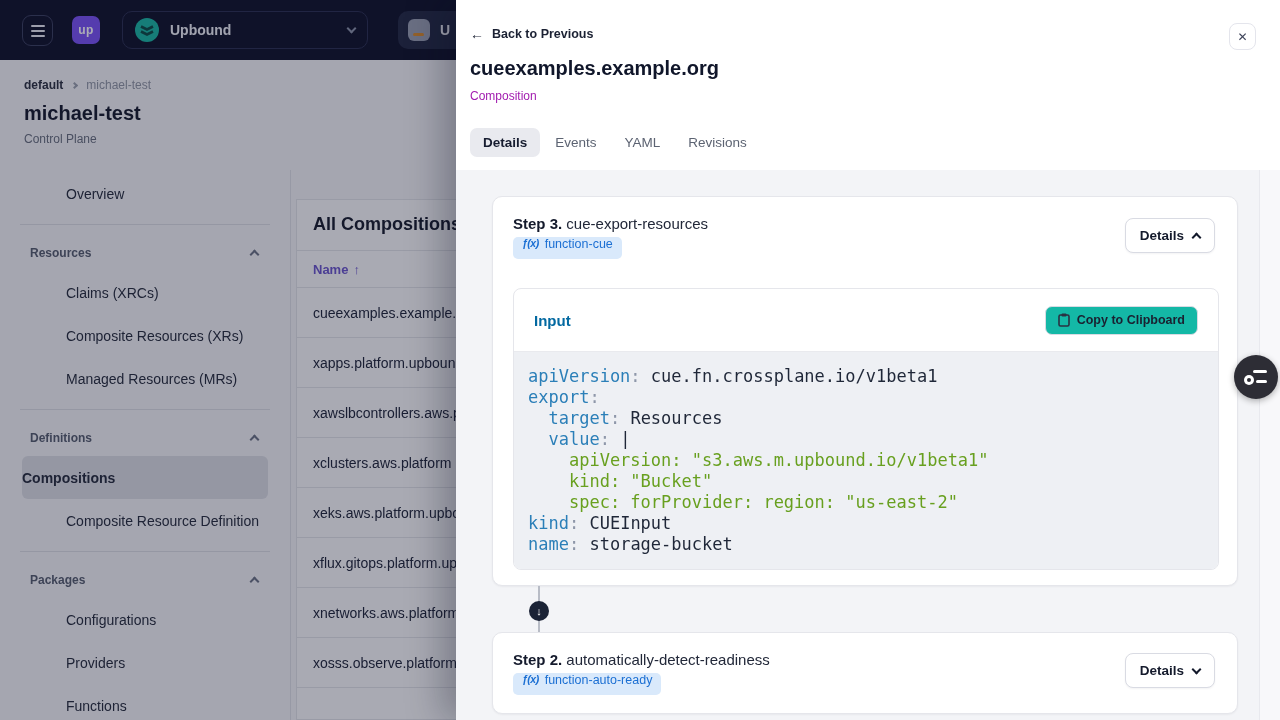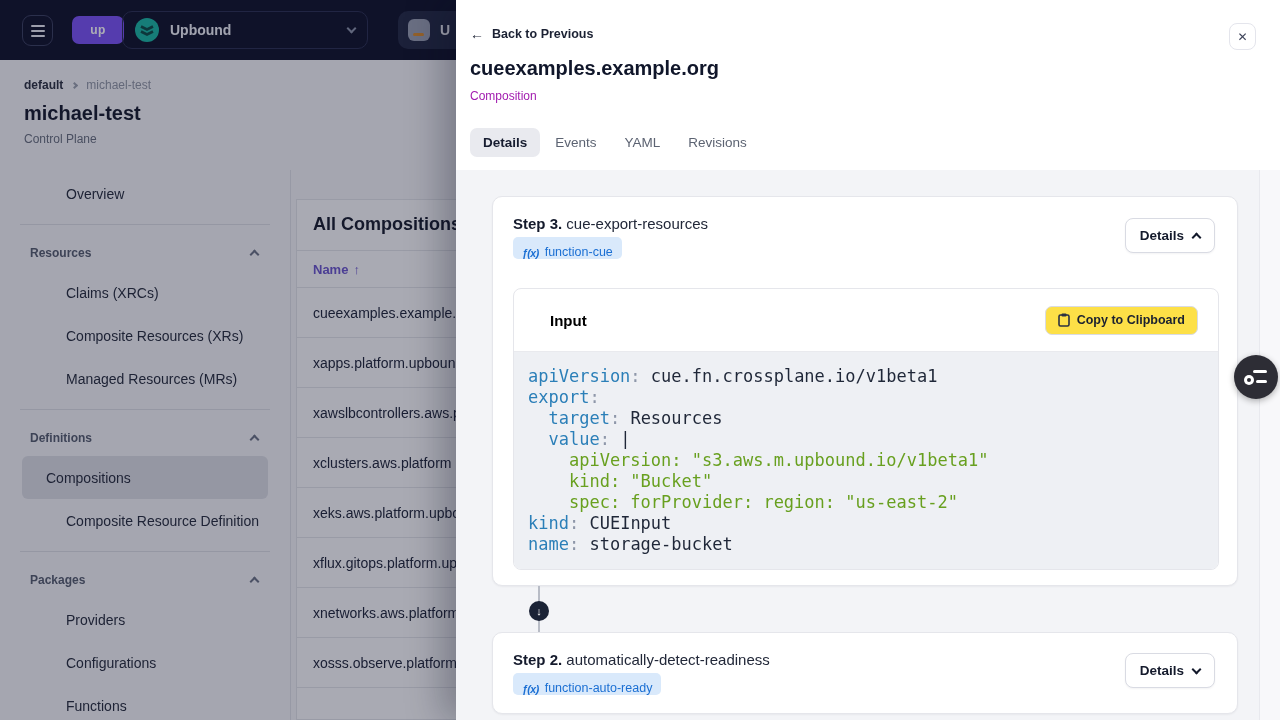--- a/index.html
+++ b/index.html
@@ -7,21 +7,21 @@
   body {
     position:relative; overflow:hidden; background:#f4f4f7;
     font-family:"Liberation Sans", sans-serif;
     -webkit-font-smoothing:antialiased;
   }
   
   .backdrop { position:absolute; inset:0; z-index:0; }
   .topbar { position:absolute; left:0; top:0; width:1280px; height:60px; background:#0e1128; }
   .hamburger { position:absolute; left:22px; top:15px; width:31px; height:31px; border:1.5px solid #3a3f5e; border-radius:9px; display:flex; flex-direction:column; justify-content:center; gap:3px; align-items:center; cursor:pointer; }
   .hamburger i { display:block; width:14px; height:2px; background:#e8eaf2; border-radius:1px; }
-  .logo { position:absolute; left:72px; top:16px; width:52px; height:28px; background:#7a52f4; border-radius:7px; color:#fff; font-weight:bold; font-size:12px; display:flex; align-items:center; justify-content:center; letter-spacing:.3px; }
+  .logo { position:absolute; left:72px; top:16px; width:28px; height:28px; background:#7a52f4; border-radius:7px; color:#fff; font-weight:bold; font-size:12px; display:flex; align-items:center; justify-content:center; letter-spacing:.3px; }
   .org-select { position:absolute; left:122px; top:11px; width:246px; height:38px; border:1.5px solid #2a2f50; border-radius:10px; display:flex; align-items:center; padding:0 12px; gap:11px; cursor:pointer; }
   .org-select .label { color:#eef0f6; font-size:14px; font-weight:bold; flex:1; }
   .chev { display:inline-block; width:7px; height:7px; border-right:2px solid currentColor; border-bottom:2px solid currentColor; }
   .chev.down { transform:rotate(45deg); margin-top:-3px; }
   .chev.up { transform:rotate(-135deg); margin-top:4px; }
   .chev.right { transform:rotate(-45deg); width:5px; height:5px; }
   .org-select .chev { color:#8b92a8; }
   .ctp-pill { position:absolute; left:398px; top:11px; width:130px; height:38px; background:#232843; border-radius:10px; display:flex; align-items:center; padding:0 10px; gap:10px; cursor:pointer; }
   .ctp-pill .sq { width:22px; height:22px; border-radius:6px; background:#9aa0b2; position:relative; }
   .ctp-pill .sq::after { content:""; position:absolute; left:5px; bottom:5px; width:11px; height:3px; border-radius:2px; background:#d98a2b; }
@@ -30,21 +30,21 @@
   .page-head { position:absolute; left:24px; top:78px; }
   .crumbs { display:flex; align-items:center; gap:9px; font-size:12px; }
   .crumb-a { color:#2b3040; font-weight:bold; cursor:pointer; }
   .crumb-b { color:#8f95a3; }
   .crumbs .chev { color:#9aa0ad; }
   .ph-title { margin-top:10px; font-size:20px; font-weight:800; color:#15192b; }
   .ph-sub { margin-top:7px; font-size:12px; color:#676e7d; }
 
   .sidebar { position:absolute; left:0; top:172px; width:290px; }
   .sb-item { height:43px; display:flex; align-items:center; padding-left:30px; font-size:14px; color:#262c3c; cursor:pointer;margin-left:36px; }
-  .sb-item.active { background:#dcdde4; border-radius:6px; margin:0 22px; padding-left:24px; font-weight:normal; }
+  .sb-item.active { background:#dcdde4; border-radius:6px; margin:0 22px; padding-left:0; font-weight:bold; }
   .sb-section { height:37px; display:flex; align-items:center; padding:0 32px 0 30px; font-size:12px; font-weight:bold; color:#555c6e; cursor:pointer; }
   .sb-section span { flex:1; }
   .sb-section .chev { color:#6b7284; }
   .sb-divider { height:1px; background:#dcdde3; margin:9px 20px; }
   .v-divider { position:absolute; left:290px; top:170px; width:1px; height:550px; background:#dfe0e6; }
 
   .main-card { position:absolute; left:296px; top:199px; width:420px; height:521px; background:#fbfbfc; border:1px solid #e2e3e8; border-right:none; }
   .main-title { padding:14px 0 0 16px; font-size:18px; font-weight:800; color:#161b2c; white-space:nowrap; }
   .tbl-head { margin-top:15px; height:38px; border-top:1px solid #e2e3e8; border-bottom:1px solid #e2e3e8; display:flex; align-items:center; padding-left:16px; font-size:13px; font-weight:bold; color:#6a55cc; gap:5px; cursor:pointer; }
   .tbl-row { height:50px; display:flex; align-items:center; padding-left:16px; font-size:14px; color:#20263a; border-bottom:1px solid #e2e3e8; white-space:nowrap; cursor:pointer; }
@@ -63,29 +63,29 @@
   .tab.active { background:#e9eaef; color:#171d30; font-weight:bold; }
 
   .dw-content { position:absolute; left:0; top:170px; width:824px; height:550px; background:#f3f4f7; }
   .scroll-gutter { position:absolute; right:0; top:0; width:21px; height:550px; background:#f8f8fa; border-left:1px solid #e8e9ee; }
 
   .step-card { position:absolute; left:36px; width:746px; background:#fff; border:1px solid #e5e6eb; border-radius:10px; box-shadow:0 1px 2px rgba(16,24,40,.05); }
   .step-card.one { top:26px; height:390px; }
   .step-card.two { top:462px; height:82px; }
   .step-title { position:absolute; left:20px; top:18px; font-size:15px; color:#222839; }
   .step-title b { color:#141a2c; font-weight:800; }
-  .fn-badge { position:absolute; left:20px; top:40px; height:22px; display:inline-flex; align-items:flex-end; gap:6px; background:#d9e9fb; border-radius:5px; padding:0 9px; color:#1b6fd3; font-size:12.5px; }
+  .fn-badge { position:absolute; left:20px; top:40px; height:22px; display:inline-flex; align-items:flex-start; gap:6px; background:#d9e9fb; border-radius:5px; padding:0 9px; color:#1b6fd3; font-size:12.5px; }
   .fn-badge .fx { font-size:10.5px; font-style:italic; font-weight:bold; letter-spacing:-0.5px; }
   .details-btn { position:absolute; right:22px; top:21px; height:35px; padding:0 14px; display:inline-flex; align-items:center; gap:9px; background:#fff; border:1px solid #d9dbe3; border-radius:8px; font-size:13.5px; font-weight:bold; color:#141a2c; cursor:pointer; box-shadow:0 1px 2px rgba(16,24,40,.05); }
   .step-card.two .details-btn { top:20px; }
 
   .input-card { position:absolute; left:20px; top:91px; width:706px; border:1px solid #e5e6eb; border-radius:8px; overflow:hidden; background:#fff; }
   .input-head { height:63px; display:flex; align-items:center; padding:0 20px; border-bottom:1px solid #e9eaee; }
-  .input-title { flex:1; font-size:15px; font-weight:800; color:#000000;margin-left:16px; }
-  .copy-btn { height:29px; padding:0 12px; display:inline-flex; align-items:center; gap:7px; background:#fde047; border:1px solid #d9dbe3; border-radius:7px; font-size:12.5px; font-weight:bold; color:#1a2030; cursor:pointer; }
+  .input-title { flex:1; font-size:15px; font-weight:800; color:#0369a1; }
+  .copy-btn { height:29px; padding:0 12px; display:inline-flex; align-items:center; gap:7px; background:#14b8a6; border:1px solid #d9dbe3; border-radius:7px; font-size:12.5px; font-weight:bold; color:#1a2030; cursor:pointer; }
   .code { background:#eef0f4; padding:14px 16px 14px 14px; font-family:"DejaVu Sans Mono", monospace; font-size:17px; line-height:21px; white-space:pre; }
   .code .k { color:#2b7fb8; }
   .code .p { color:#8e97a9; }
   .code .v { color:#1f2738; }
   .code .s { color:#68a01f; }
 
   .connector-line { position:absolute; left:82px; top:416px; width:2px; height:46px; background:#b8bcc6; }
   .connector-node { position:absolute; left:73px; top:431px; width:20px; height:20px; border-radius:50%; background:#1b2336; color:#fff; display:flex; align-items:center; justify-content:center; font-size:11px; font-weight:bold; cursor:pointer; }
 
   .widget-fab { position:absolute; left:1234px; top:355px; width:44px; height:44px; border-radius:50%; background:#2d2d35; z-index:30; cursor:pointer; box-shadow:0 2px 6px rgba(0,0,0,.3); }
@@ -145,22 +145,22 @@
         <span>Definitions</span>
         <i class="chev up"></i>
       </div>
       <div class="sb-item active">Compositions</div>
       <div class="sb-item">Composite Resource Definition</div>
       <div class="sb-divider"></div>
       <div class="sb-section">
         <span>Packages</span>
         <i class="chev up"></i>
       </div>
+      <div class="sb-item">Configurations</div>
       <div class="sb-item">Providers</div>
-      <div class="sb-item">Configurations</div>
       <div class="sb-item">Functions</div>
     </nav>
   <div class="v-divider"></div>
 
   <div class="main-card">
     <div class="main-title">All Compositions</div>
     <div class="tbl-head">
       <span>Name</span>
       <span>↑</span>
     </div>

